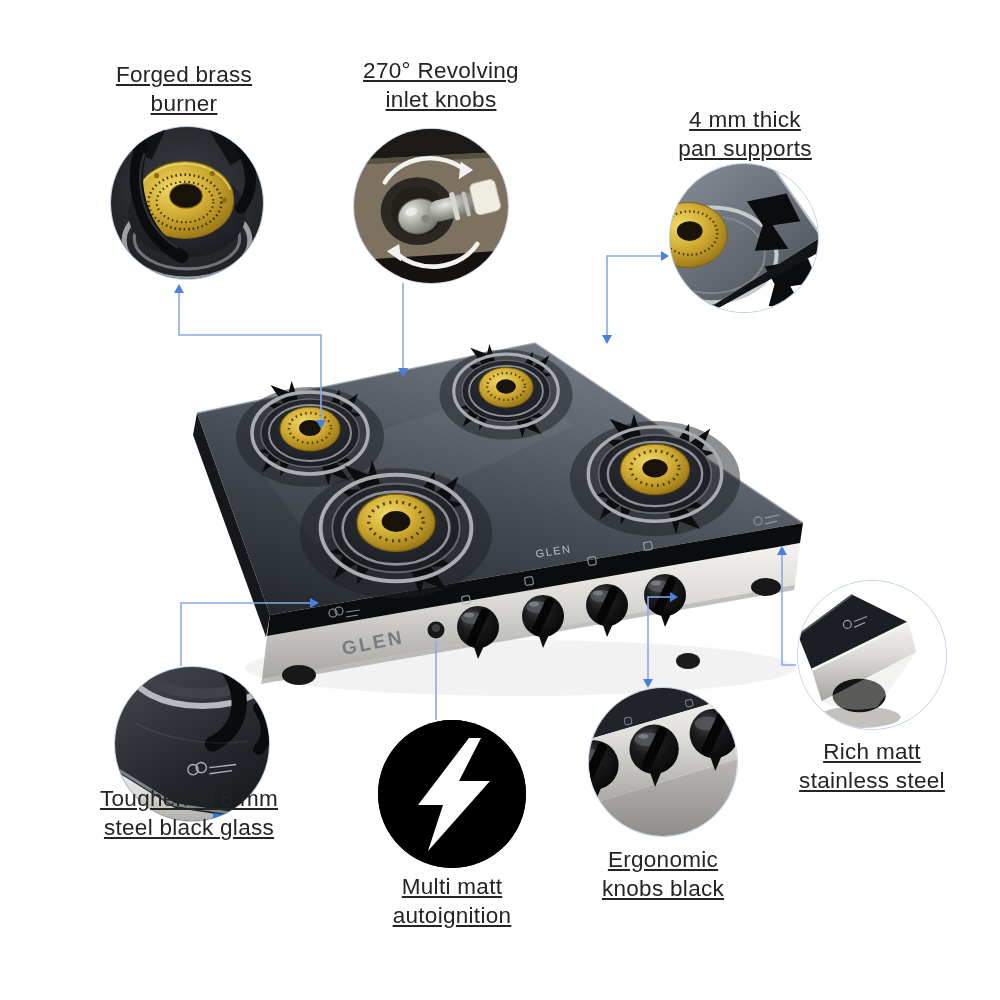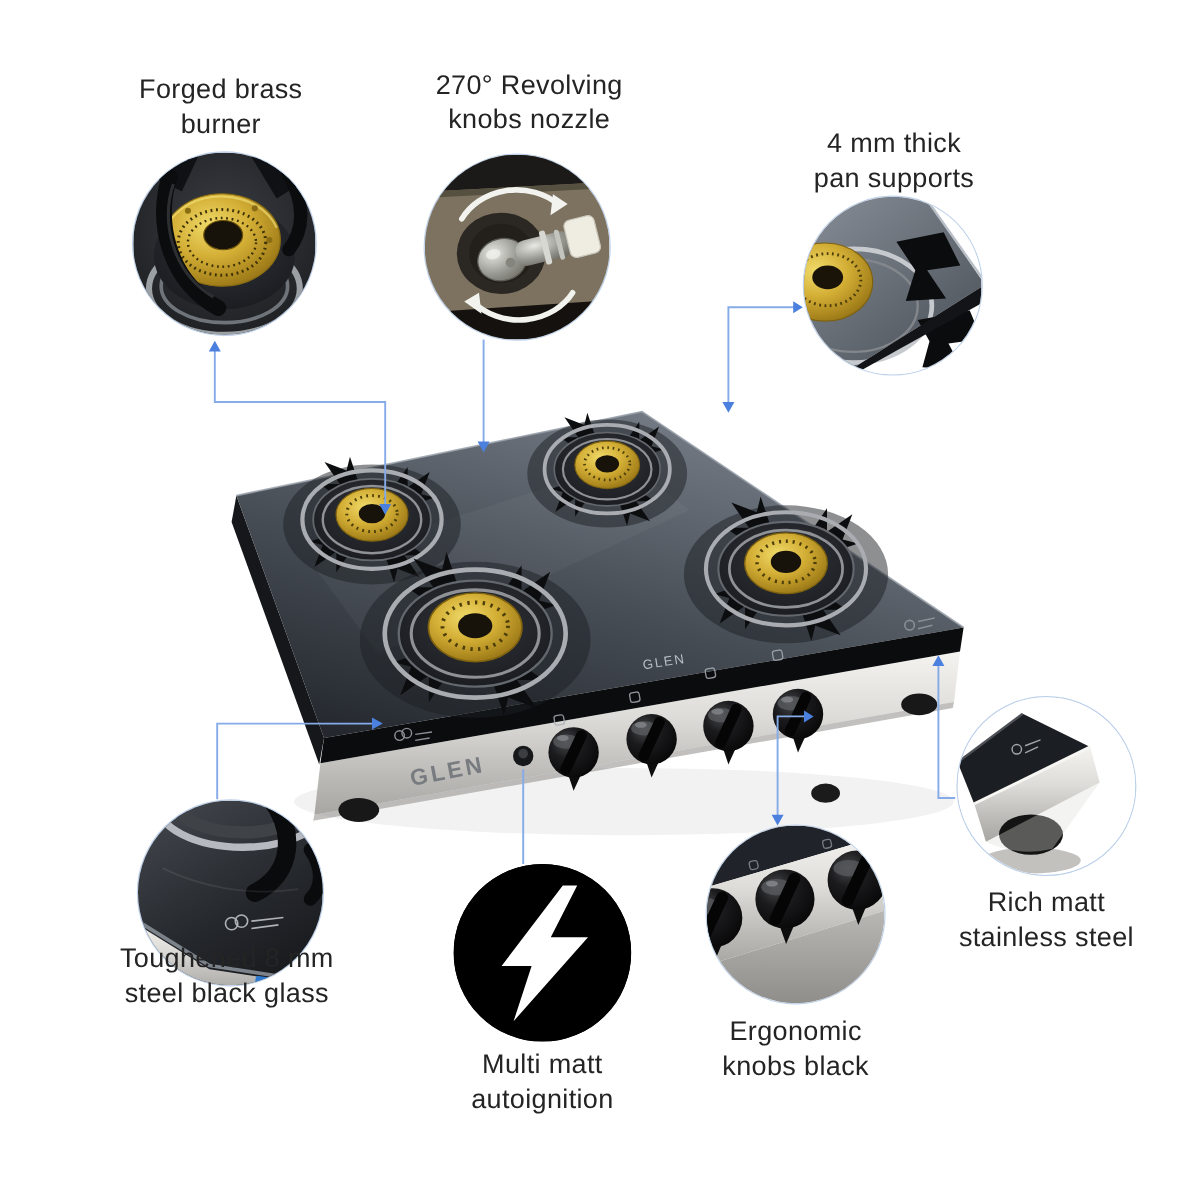--- a/index.html
+++ b/index.html
@@ -5,21 +5,21 @@
   html,body{margin:0;padding:0;background:#ffffff;}
   .canvas{position:relative;width:1000px;height:1000px;background:#ffffff;overflow:hidden;
           font-family:"Liberation Sans", sans-serif;}
   .scene{position:absolute;left:0;top:0;width:1000px;height:1000px;z-index:1;}
   .pcircle{position:absolute;border-radius:50%;overflow:hidden;z-index:2;
            border:1px solid #bcd0ea;box-sizing:border-box;background:#fff;}
   .pcircle svg{display:block;width:100%;height:100%;}
   .badge{position:absolute;border-radius:50%;overflow:hidden;z-index:2;background:#000;}
   .badge svg{display:block;width:100%;height:100%;}
   .flabel{position:absolute;z-index:3;text-align:center;color:#242424;
-          font-size:22.5px;line-height:29px;letter-spacing:.3px;}
+          font-size:22.5px;line-height:29px;letter-spacing:.3px;text-decoration:underline;}
   .flabel span{display:block;}
 </style>
 </head>
 <body>
 
 <div class="canvas">
 
   <svg class="scene" viewBox="0 0 1000 1000">
     <defs>
       <linearGradient id="glassG" x1="0.75" y1="0" x2="0.15" y2="1">
@@ -388,21 +388,21 @@
       <path d="M24,122 C40,130 60,133 80,128 L120,72 L24,122 Z" fill="#dddcd8" opacity="0.35"></path>
     </svg>
   </div>
 
   <div class="flabel" style="left:34px;top:60px;width:300px;">
     <span>Forged brass</span>
     <span>burner</span>
   </div>
   <div class="flabel" style="left:291px;top:56px;width:300px;">
     <span>270° Revolving</span>
-    <span>knobs nozzle</span>
+    <span>inlet knobs</span>
   </div>
   <div class="flabel" style="left:595px;top:105px;width:300px;">
     <span>4 mm thick</span>
     <span>pan supports</span>
   </div>
   <div class="flabel" style="left:39px;top:784px;width:300px;">
     <span>Toughened 8 mm</span>
     <span>steel black glass</span>
   </div>
   <div class="flabel" style="left:302px;top:872px;width:300px;">

